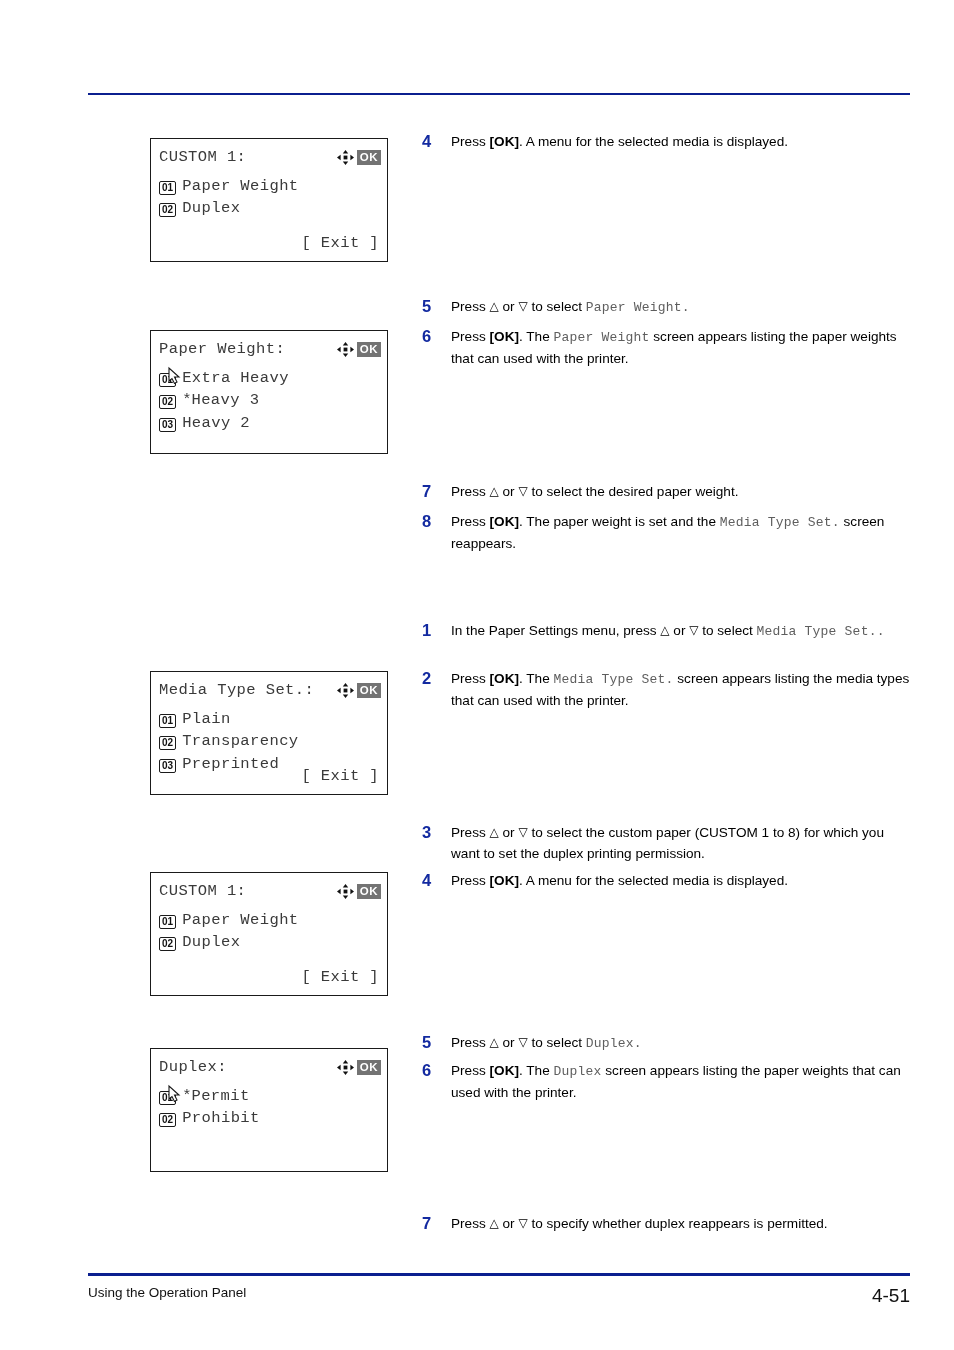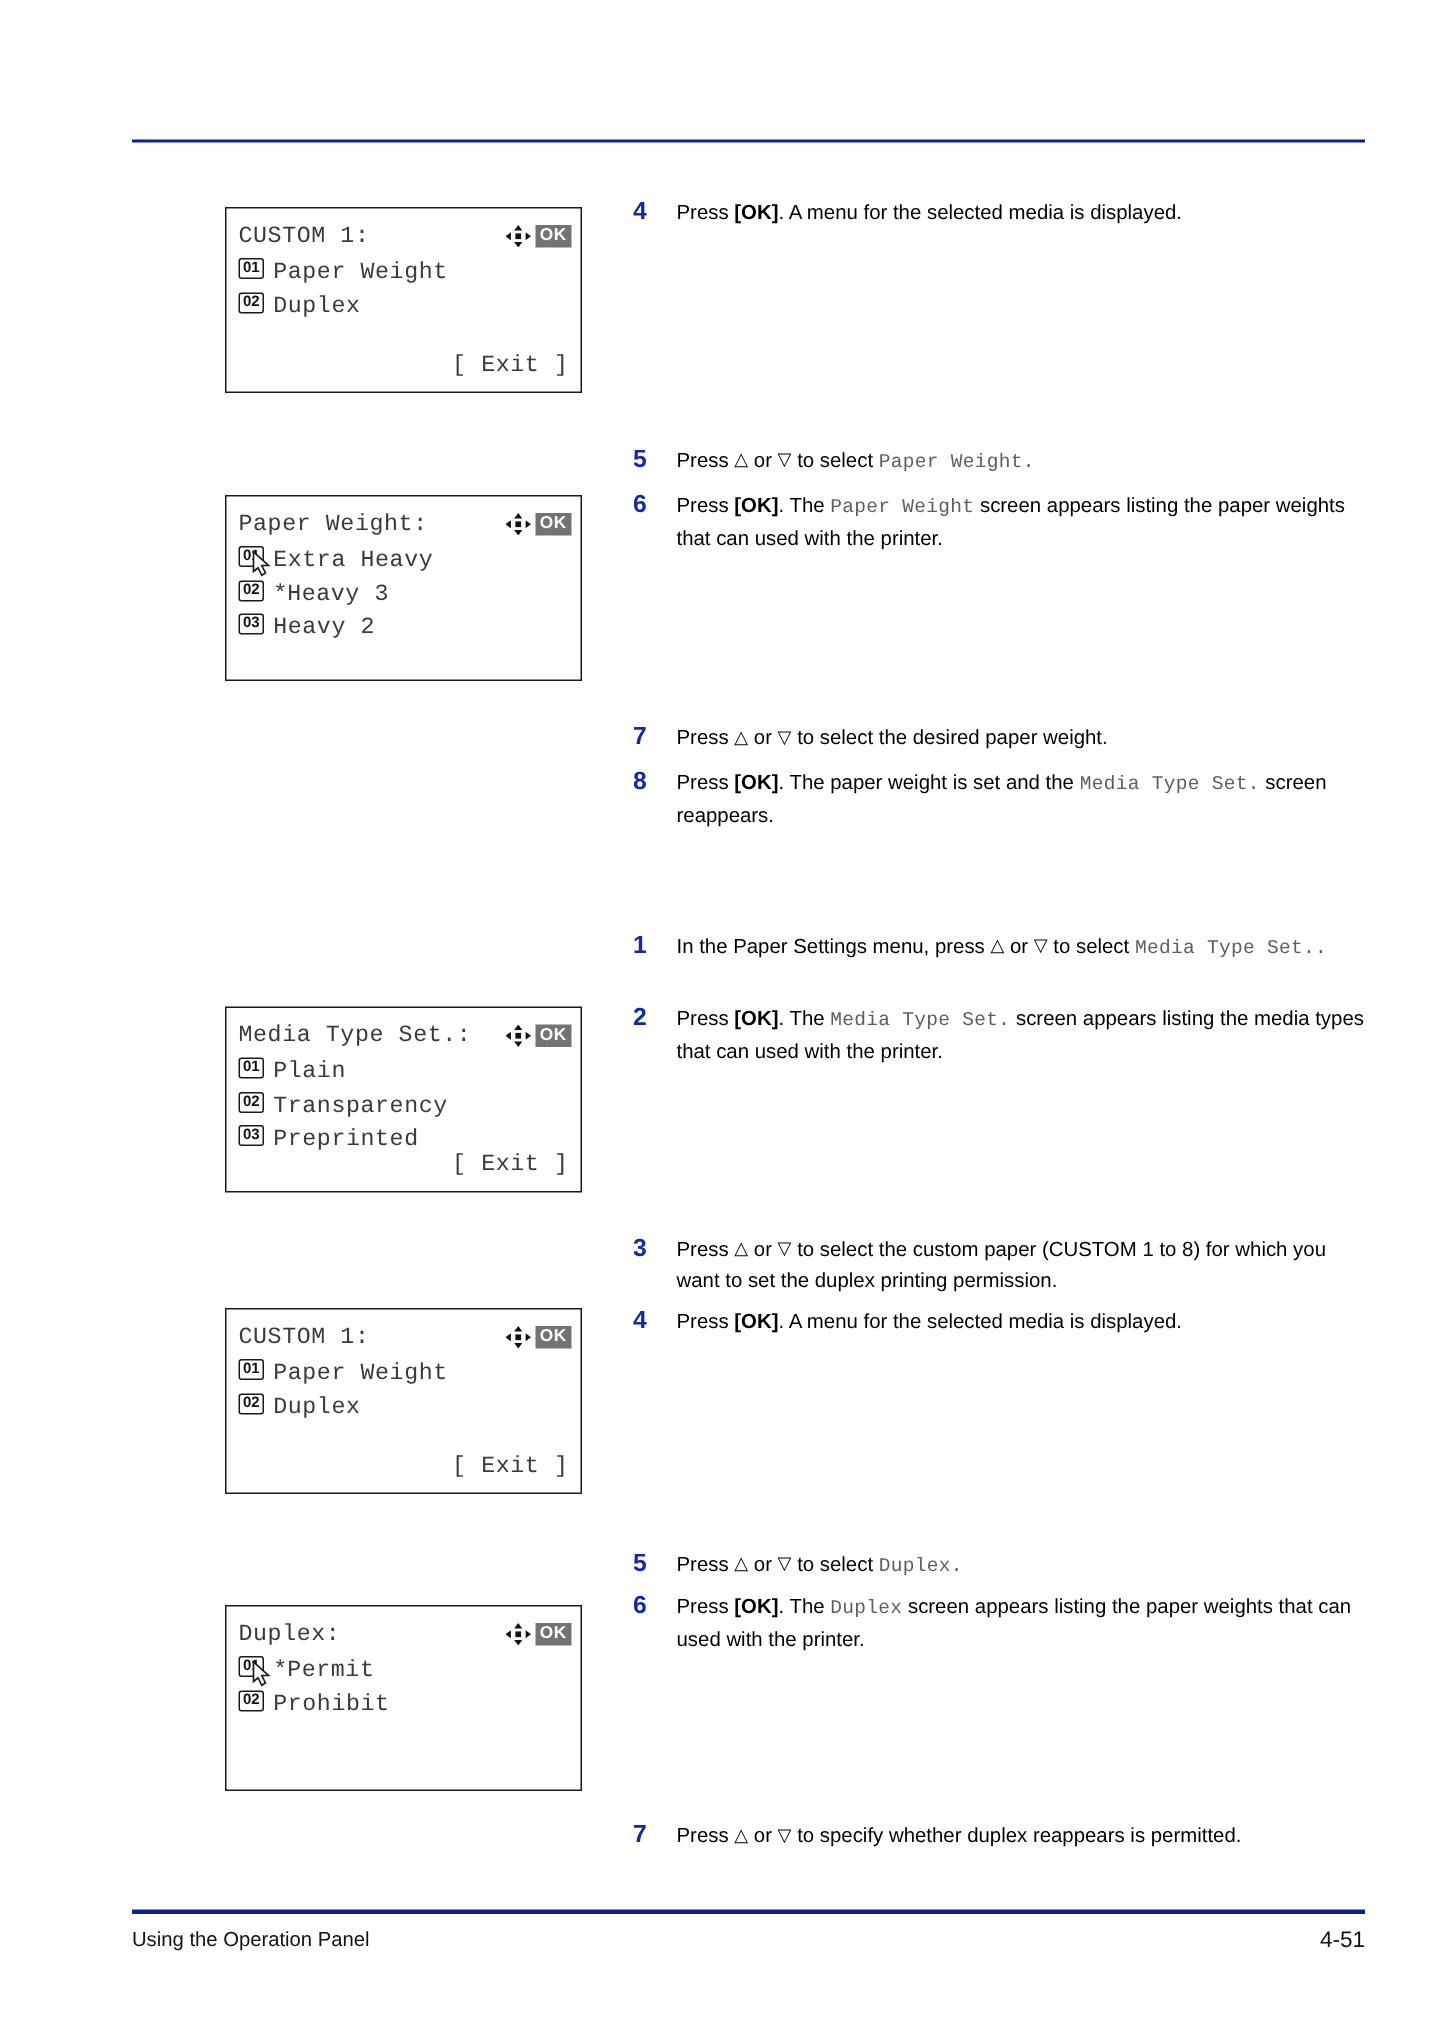--- a/index.html
+++ b/index.html
@@ -44,21 +44,21 @@
     position: absolute;
     left: 88px;
     top: 1285px;
     width: 822px;
     display: flex;
     justify-content: space-between;
     align-items: flex-start;
     font-size: 13.5px;
     color: #111111;
   }
-  .footer-page { font-size: 15px; }
+  .footer-page { font-size: 19px; }
 
   
   .lcd {
     position: absolute;
     left: 150px;
     width: 238px;
     height: 124px;
     border: 1.6px solid #1a1a1a;
     background: #ffffff;
     box-sizing: border-box;
@@ -98,21 +98,21 @@
   }
 
   .lcd-rows {
     position: absolute;
     left: 8px;
     top: 33px;
     right: 6px;
   }
   .lcd-row {
     display: flex;
-    align-items: flex-start;
+    align-items: flex-end;
     height: 22.5px;
     white-space: nowrap;
   }
   .num-box {
     display: inline-block;
     border: 1.4px solid #1a1a1a;
     border-radius: 2px;
     font-family: "Liberation Sans", sans-serif;
     font-size: 10px;
     font-weight: bold;
@@ -320,21 +320,21 @@
       </div>
       <div class="lcd-row">
         <span class="num-box">02</span>
         <span class="star"></span>
         <span class="row-text">Duplex</span>
       </div>
     </div>
     <div class="lcd-exit">[  Exit   ]</div>
   </div>
 
-  <div class="lcd" style="top:1070px;">
+  <div class="lcd" style="top:1048px;">
     <div class="lcd-head">
       <span class="lcd-title">Duplex:</span>
       <span class="lcd-icons">
         <svg class="ico-4way" width="17" height="15" viewBox="0 0 17 15">
           <polygon points="8.5,0 11.2,3.6 5.8,3.6" fill="#111"></polygon>
           <polygon points="8.5,15 11.2,11.4 5.8,11.4" fill="#111"></polygon>
           <polygon points="0,7.5 3.6,4.8 3.6,10.2" fill="#111"></polygon>
           <polygon points="17,7.5 13.4,4.8 13.4,10.2" fill="#111"></polygon>
           <rect x="6.6" y="5.6" width="3.8" height="3.8" fill="#111"></rect>
         </svg>

